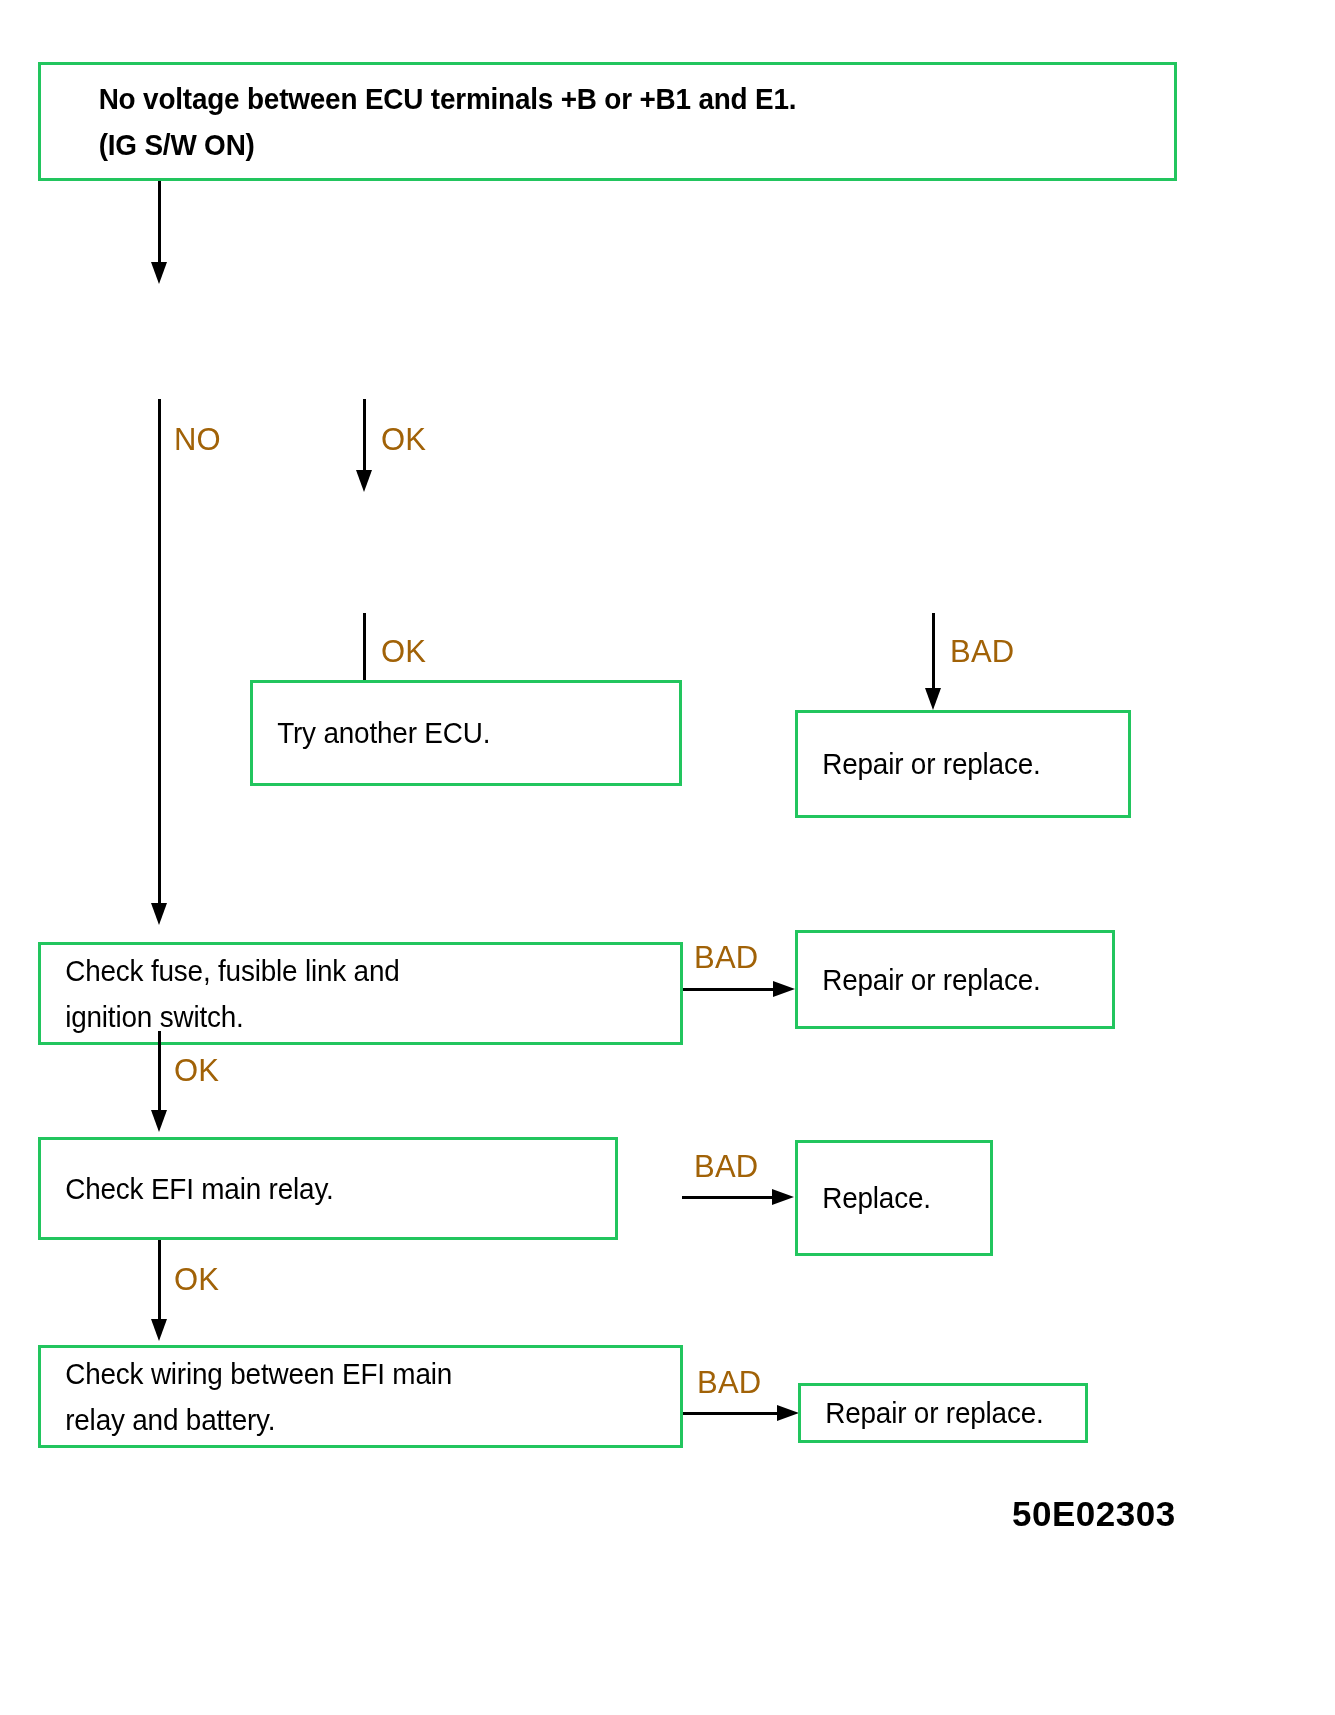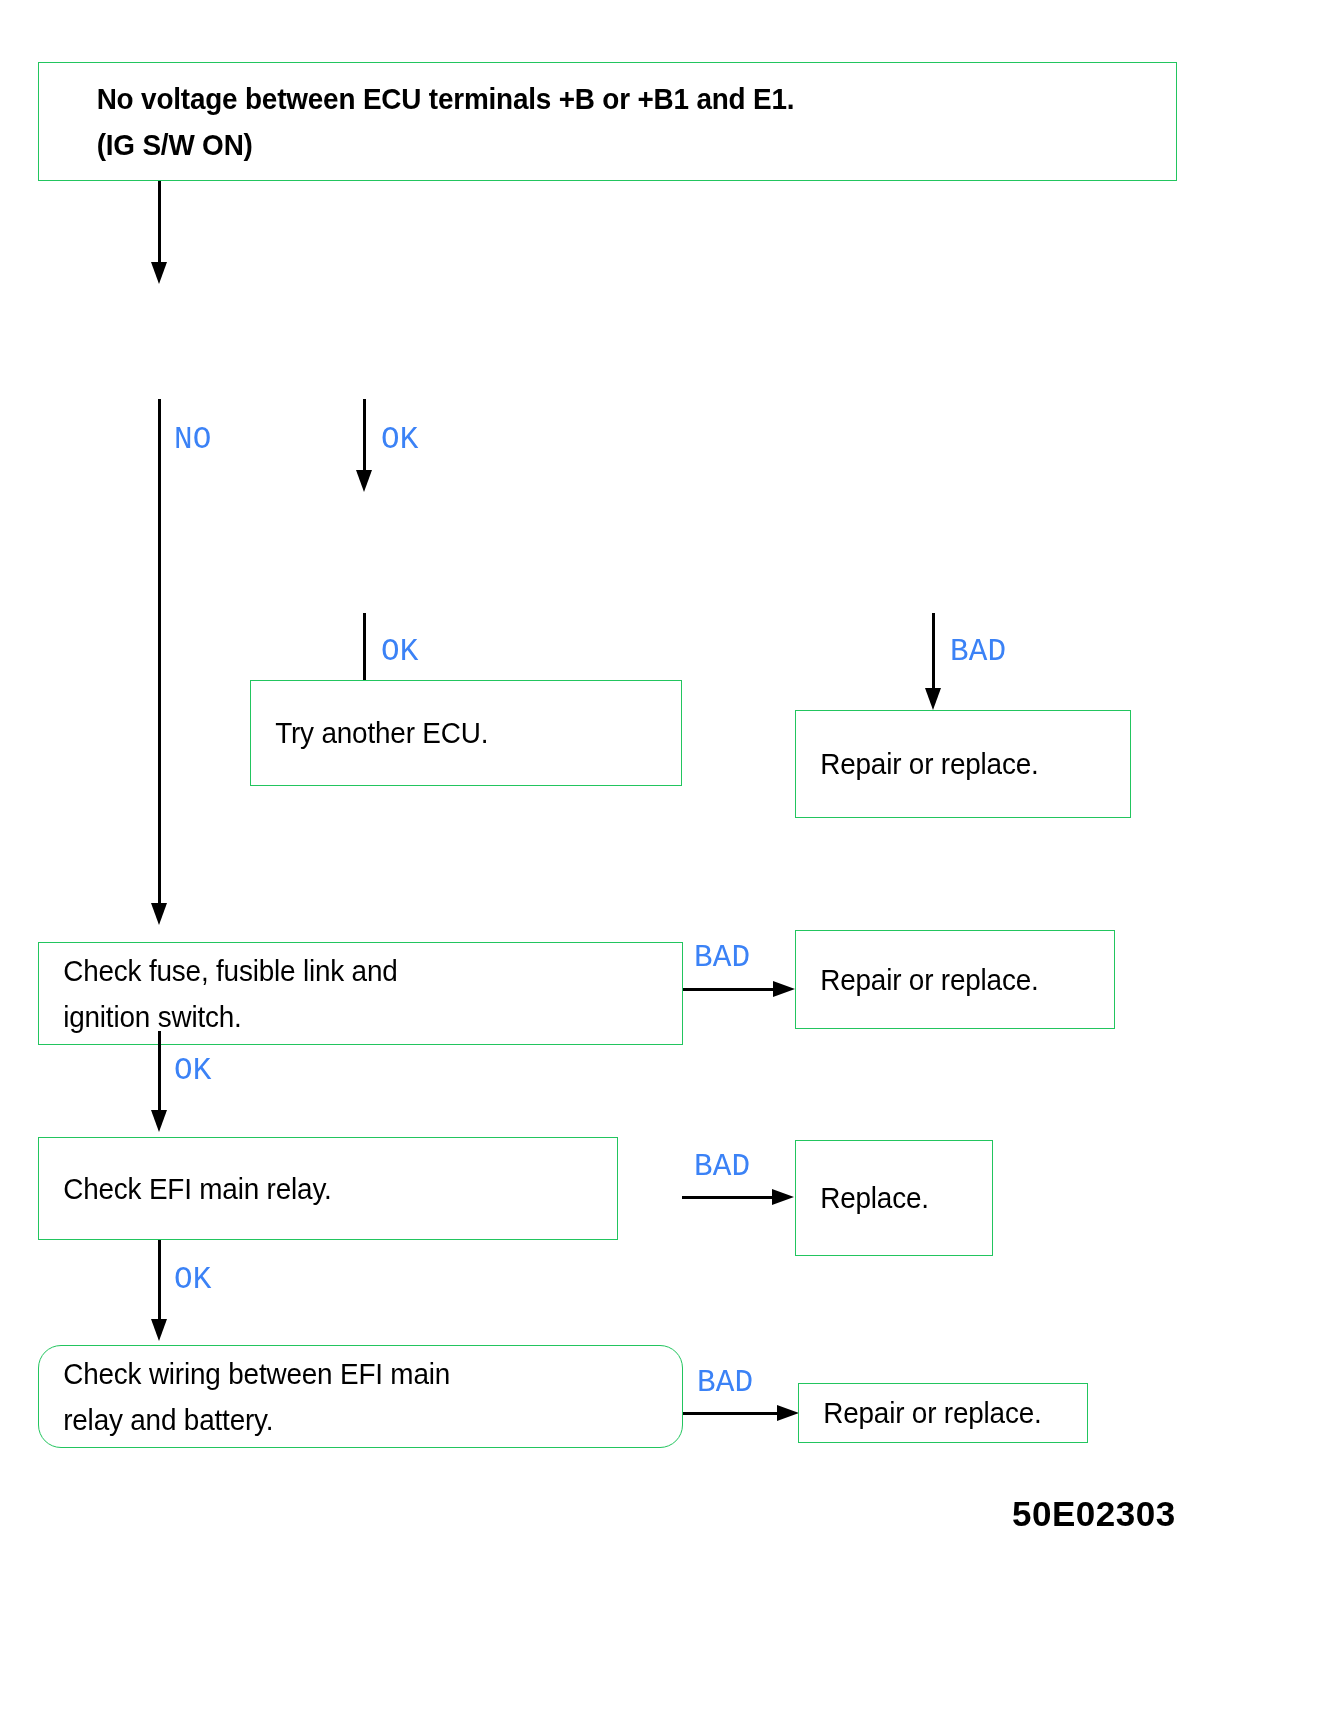--- a/index.html
+++ b/index.html
@@ -13,21 +13,21 @@
     height: 1715px;
     background: #ffffff;
     overflow: hidden;
     font-family: "DejaVu Sans", sans-serif;
   }
 
   
   .box {
     position: absolute;
     box-sizing: border-box;
-    border: 1px solid #22c55e;
+    border: 3px solid #22c55e;
     background: #ffffff;
     display: flex;
     flex-direction: column;
     justify-content: center;
   }
   .box .line {
     font-family: "Liberation Sans", sans-serif;
     font-size: 30px;
     line-height: 1.52;
     color: #000000;
@@ -66,24 +66,24 @@
     width: 0;
     height: 0;
     border-top: 8px solid transparent;
     border-bottom: 8px solid transparent;
     border-left: 22px solid #000000;
   }
 
   
   .edge-label {
     position: absolute;
-    font-family: Liberation Mono, monospace;
+    font-family: Liberation Sans, sans-serif;
     font-size: 31px;
     line-height: 1;
-    color: #3b82f6;
+    color: #a16207;
     white-space: nowrap;
     letter-spacing: 0.2px;
   }
 
   
   .fig-code {
     position: absolute;
     font-family: "Liberation Sans", sans-serif;
     font-weight: bold;
     font-size: 35px;
@@ -157,21 +157,21 @@
   <div class="edge-label" style="left:694px; top:1151px;">BAD</div>
 
   <div class="box" style="left:795px; top:1140px; width:198px; height:116px;">
     <div class="line pad-l">Replace.</div>
   </div>
 
   <div class="vline" style="left:158px; top:1240px; height:82px;"></div>
   <div class="arrow-down" style="left:151px; top:1319px;"></div>
   <div class="edge-label" style="left:174px; top:1264px;">OK</div>
 
-  <div class="box" style="left:38px; top:1345px; width:645px; height:103px;border-radius:23px;">
+  <div class="box" style="left:38px; top:1345px; width:645px; height:103px;">
     <div class="line pad-l">Check wiring between EFI main</div>
     <div class="line pad-l">relay and battery.</div>
   </div>
 
   <div class="hline" style="left:683px; top:1412px; width:96px;"></div>
   <div class="arrow-right" style="left:777px; top:1405px;"></div>
   <div class="edge-label" style="left:697px; top:1367px;">BAD</div>
 
   <div class="box" style="left:798px; top:1383px; width:290px; height:60px;">
     <div class="line pad-l">Repair or replace.</div>

